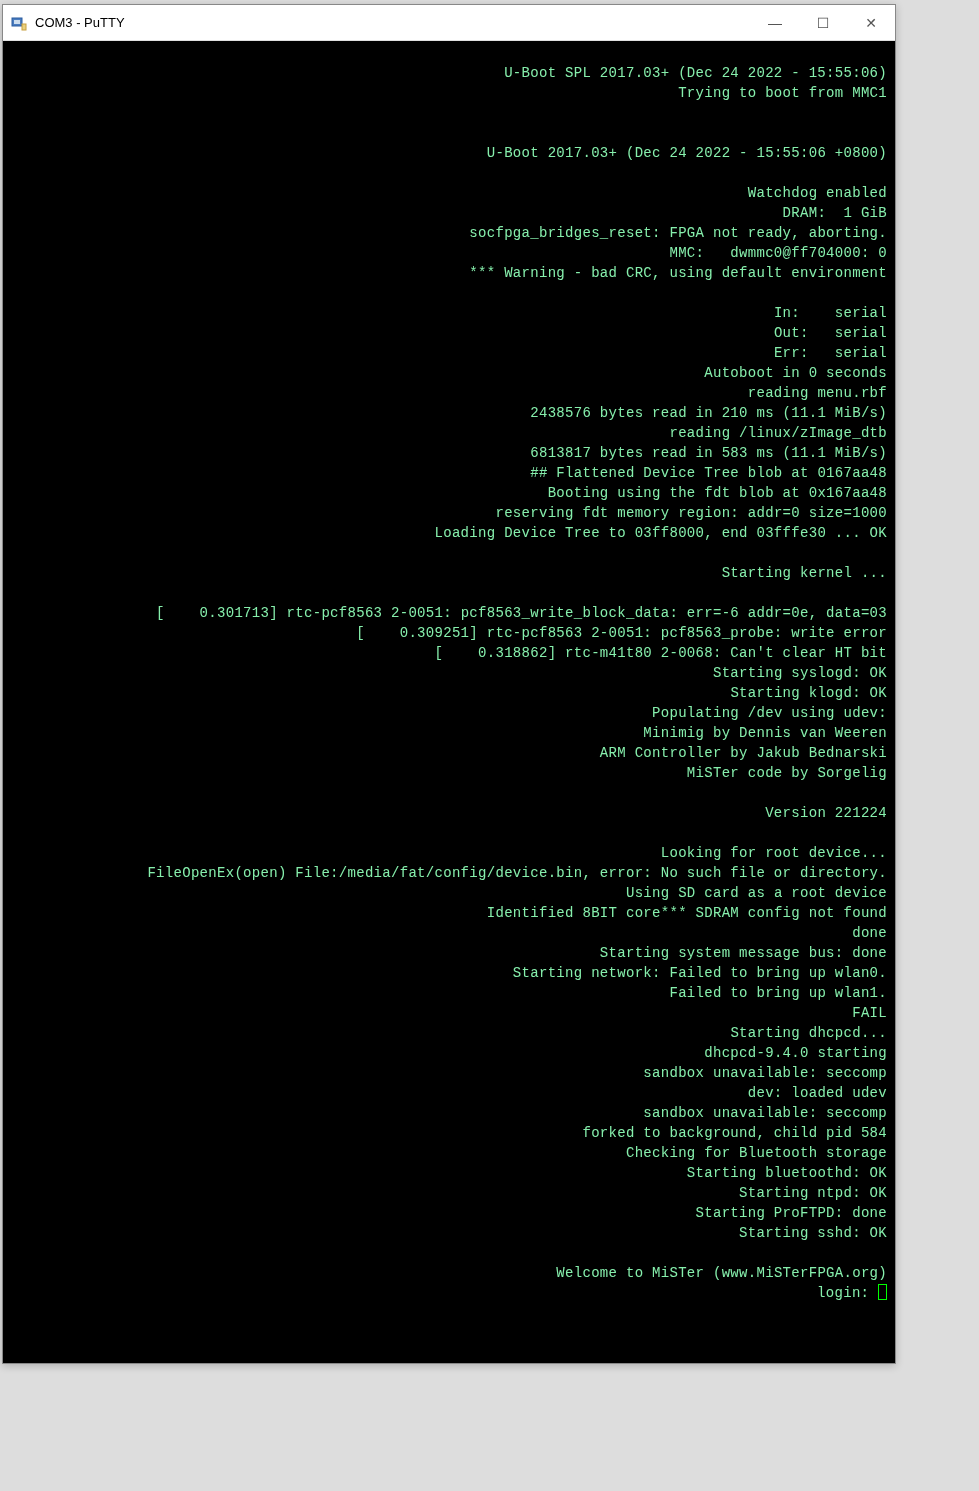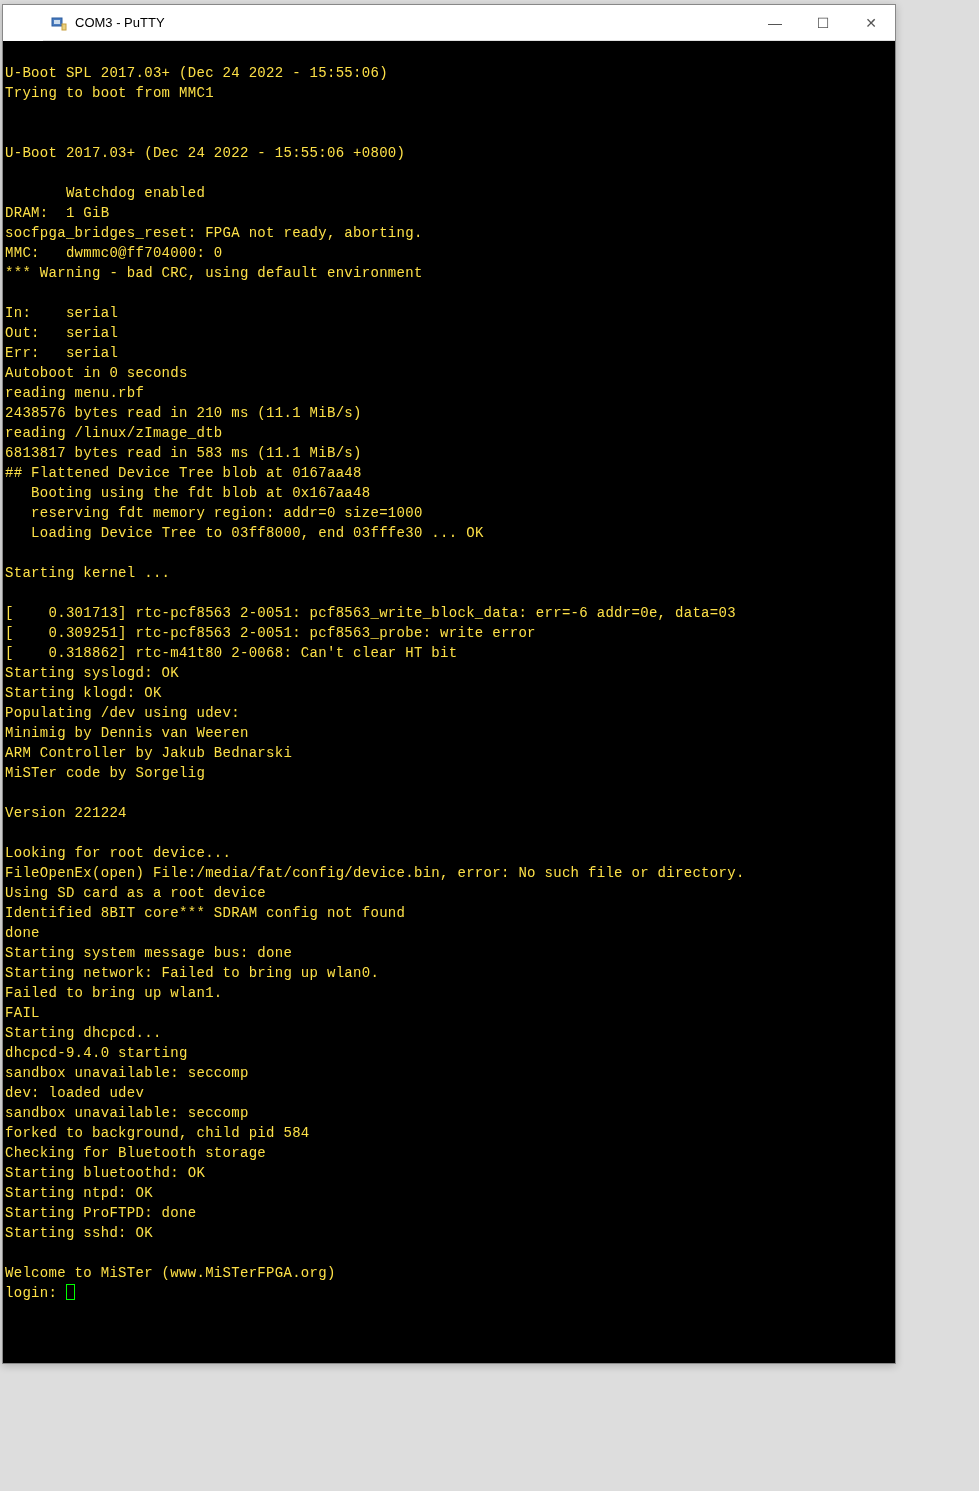--- a/index.html
+++ b/index.html
@@ -22,21 +22,20 @@
       display: flex;
       flex-direction: column;
     }
     .titlebar {
       height: 36px;
       background: #fff;
       display: flex;
       align-items: center;
       padding-left: 8px;
       border-bottom: 1px solid #e0e0e0;
-      margin-left: 40px;
     }
     .titlebar-icon {
       width: 16px;
       height: 16px;
       margin-right: 8px;
       display: inline-flex;
       align-items: center;
       justify-content: center;
     }
     .titlebar-title {
@@ -53,28 +52,29 @@
       display: flex;
       align-items: center;
       justify-content: center;
       font-size: 14px;
       color: #555;
       cursor: pointer;
     }
     .terminal {
       flex: 1;
       background: #000;
-      color: #fde047;
+      color: #86efac;
       font-family: Consolas, "Courier New", monospace;
       font-size: 14px;
       line-height: 20px;
-      padding: 2px 2px;
+      padding: 2px 8px;
       white-space: pre;
       overflow: hidden;
       letter-spacing: 0.3px;
+      text-align: right;
     }
     .terminal-line {
       white-space: pre-wrap;
       word-break: break-all;
     }
     .cursor {
       display: inline-block;
       width: 9px;
       height: 16px;
       border: 1px solid #0f0;

